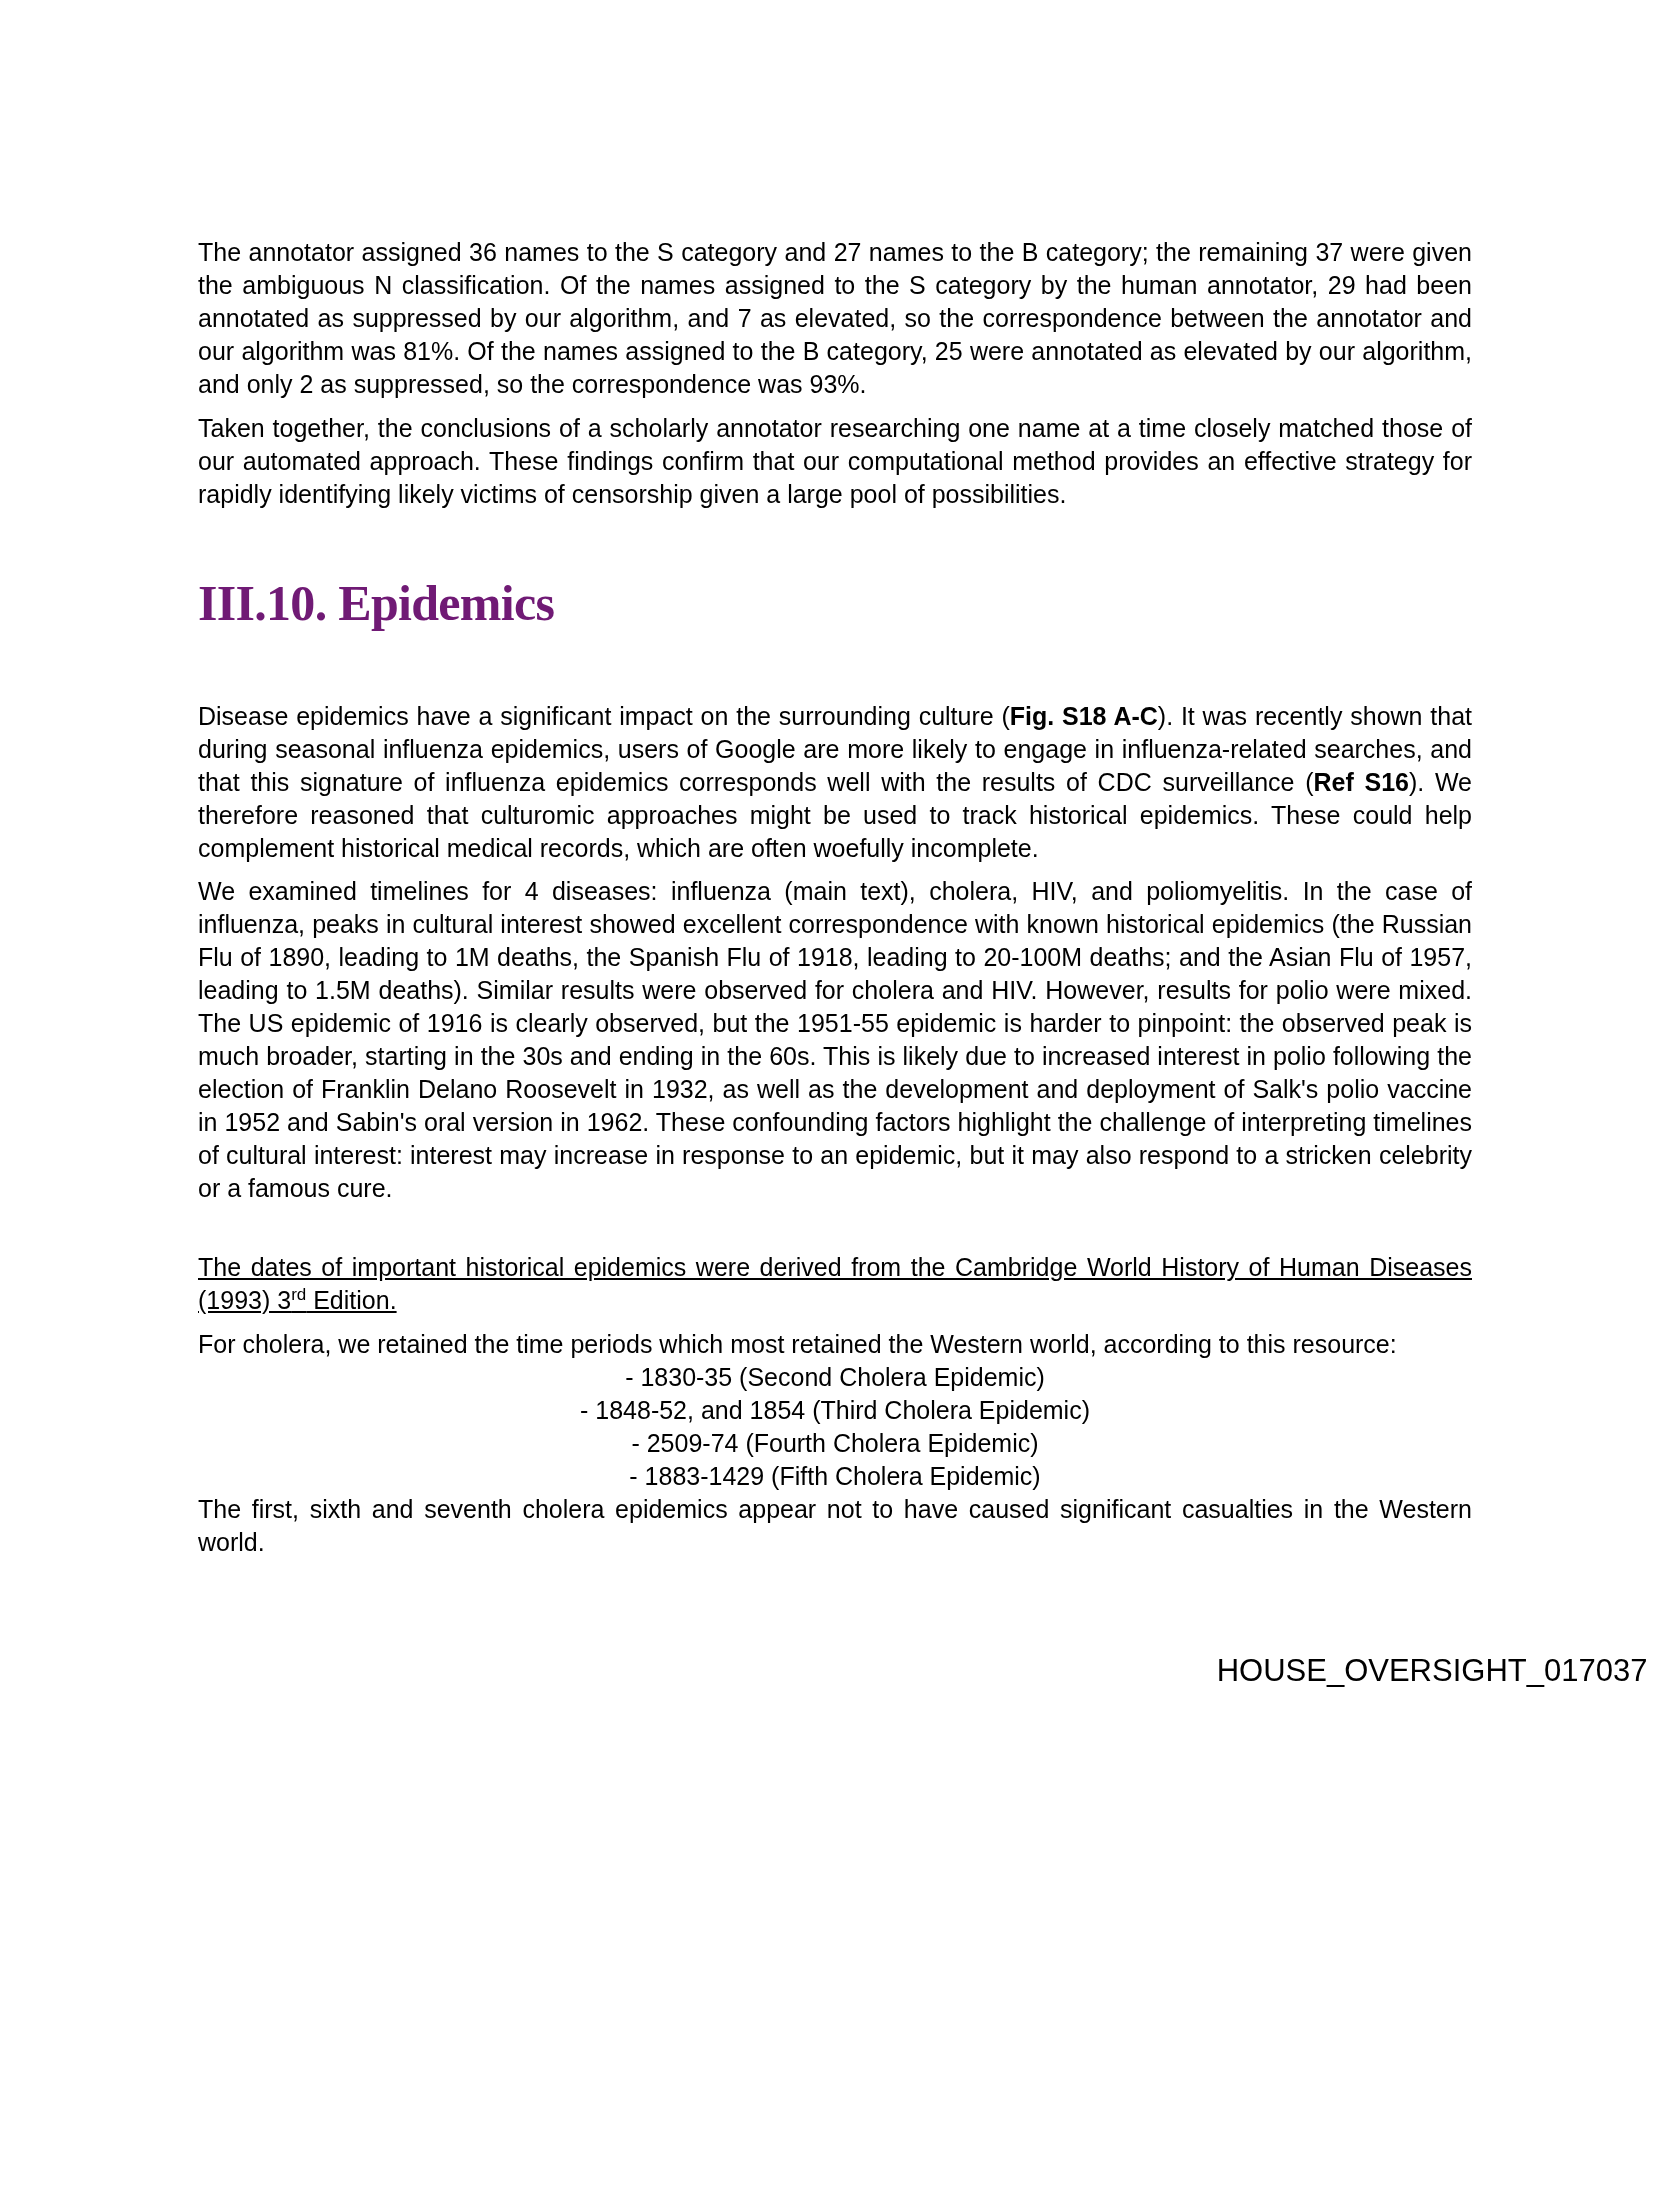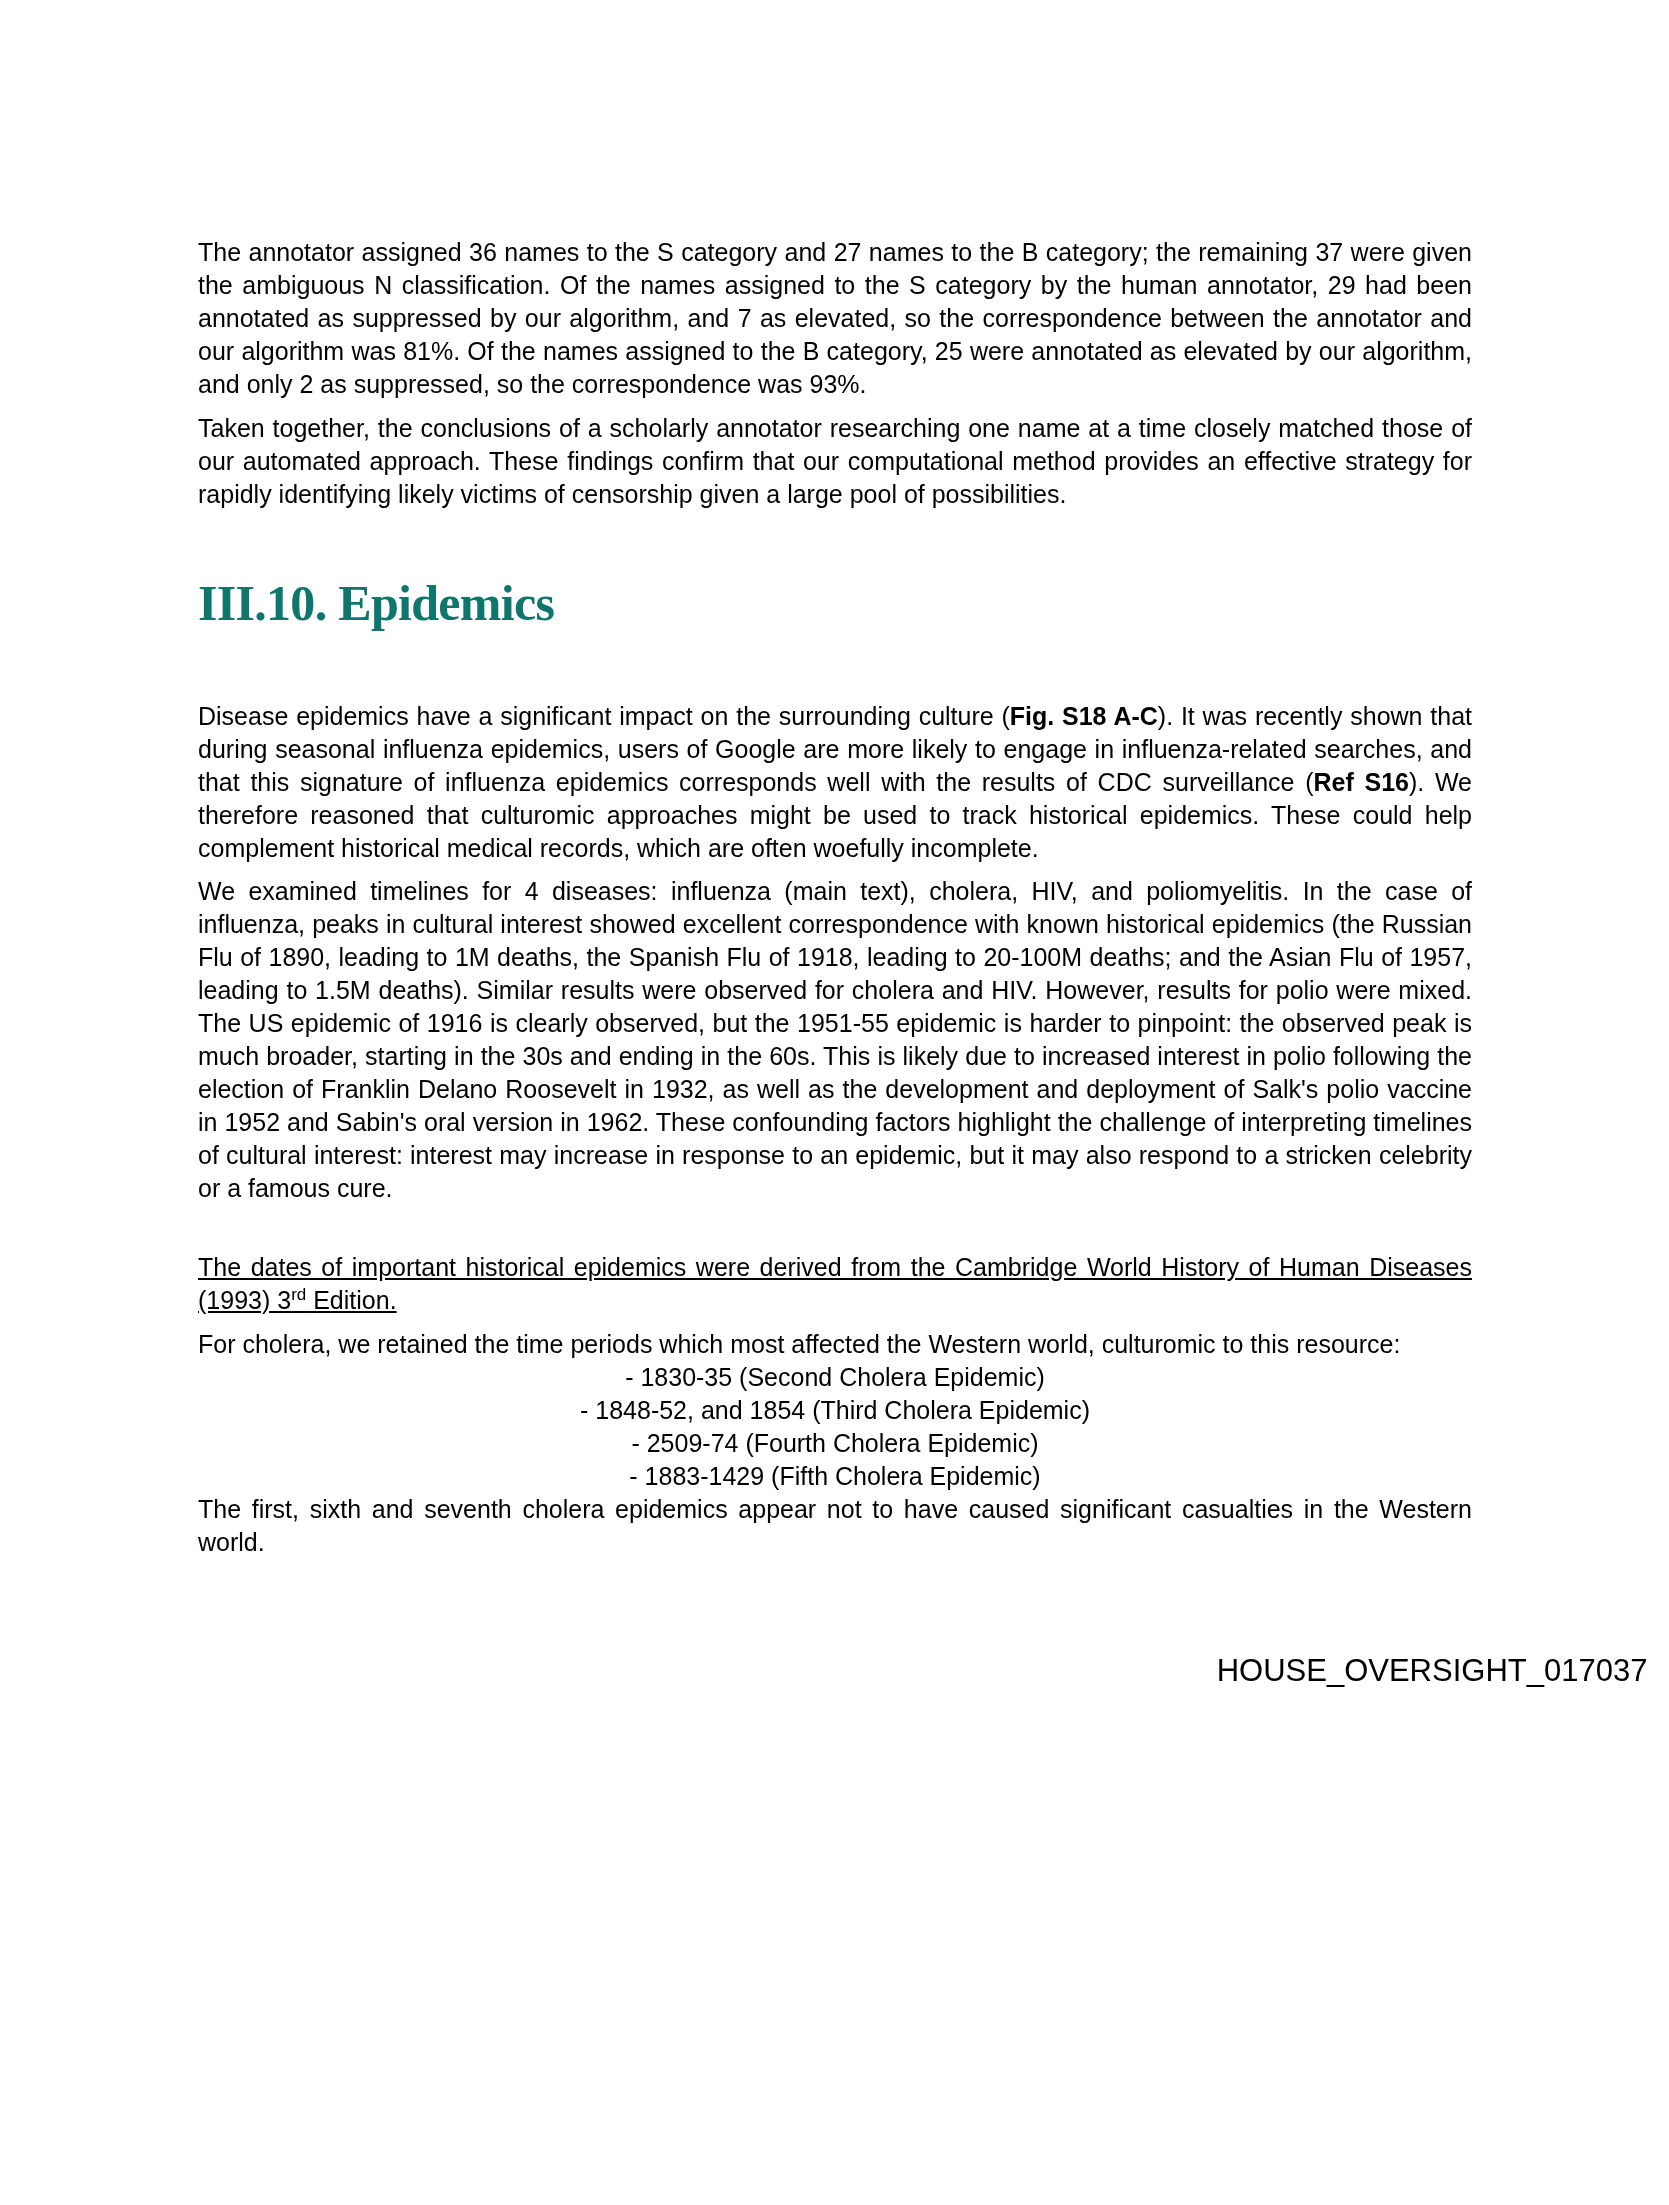--- a/index.html
+++ b/index.html
@@ -30,21 +30,21 @@
     margin: 0 0 10.5px 0;
   }
   .section-heading {
     font-family: "Liberation Serif", serif;
     font-weight: bold;
     font-size: 50px;
     line-height: 58px;
     letter-spacing: -0.7px;
     text-align: left;
     margin: 63px 0 68px 0;
-    color: #0f766e;
+    color: #701a75;
   }
   .gap-before {
     margin-top: 46px;
     text-decoration: underline;
   }
   .plain-line {
     font-size: 25px;
     line-height: 33px;
     text-align: center;
     margin: 0;
@@ -86,21 +86,21 @@
 
     <h2 class="section-heading">III.10. Epidemics</h2>
 
     <p class="body-para"><span>Disease epidemics have a significant impact on the surrounding culture (</span><b>Fig. S18 A-C</b><span>).  It was recently shown that during seasonal influenza epidemics, users of Google are more likely to engage in influenza-related searches, and that this signature of influenza epidemics corresponds well with the results of CDC surveillance (</span><b>Ref S16</b><span>). We therefore reasoned that culturomic approaches might be used to track historical epidemics. These could help complement historical medical records, which are often woefully incomplete.</span></p>
 
     <p class="body-para">We examined timelines for 4 diseases: influenza (main text), cholera, HIV, and poliomyelitis. In the case of influenza, peaks in cultural interest showed excellent correspondence with known historical epidemics (the Russian Flu of 1890, leading to 1M deaths, the Spanish Flu of 1918, leading to 20-100M deaths; and the Asian Flu of 1957, leading to 1.5M deaths). Similar results were observed for cholera and HIV. However, results for polio were mixed. The US epidemic of 1916 is clearly observed, but the 1951-55 epidemic is harder to pinpoint: the observed peak is much broader, starting in the 30s and ending in the 60s. This is likely due to increased interest in polio following the election of Franklin Delano Roosevelt in 1932, as well as the development and deployment of Salk's polio vaccine in 1952 and Sabin's oral version in 1962. These confounding factors highlight the challenge of interpreting timelines of cultural interest: interest may increase in response to an epidemic, but it may also respond to a stricken celebrity or a famous cure.</p>
 
     <p class="body-para gap-before"><span>The dates of important historical epidemics were derived from the Cambridge World History of Human Diseases (1993) 3</span><sup>rd</sup><span> Edition.</span></p>
 
     <div>
-      <p class="body-para nomargin">For cholera, we retained the time periods which most affected the Western world, culturomic to this resource:</p>
+      <p class="body-para nomargin">For cholera, we retained the time periods which most retained the Western world, according to this resource:</p>
       <div class="plain-line">- 1830-35 (Second Cholera Epidemic)</div>
       <div class="plain-line">- 1848-52, and 1854 (Third Cholera Epidemic)</div>
       <div class="plain-line">- 2509-74 (Fourth Cholera Epidemic)</div>
       <div class="plain-line">- 1883-1429 (Fifth Cholera Epidemic)</div>
       <p class="body-para nomargin">The first, sixth and seventh cholera epidemics appear not to have caused significant casualties in the Western world.</p>
     </div>
 
   </div>
 
   <div class="page-number">29</div>

